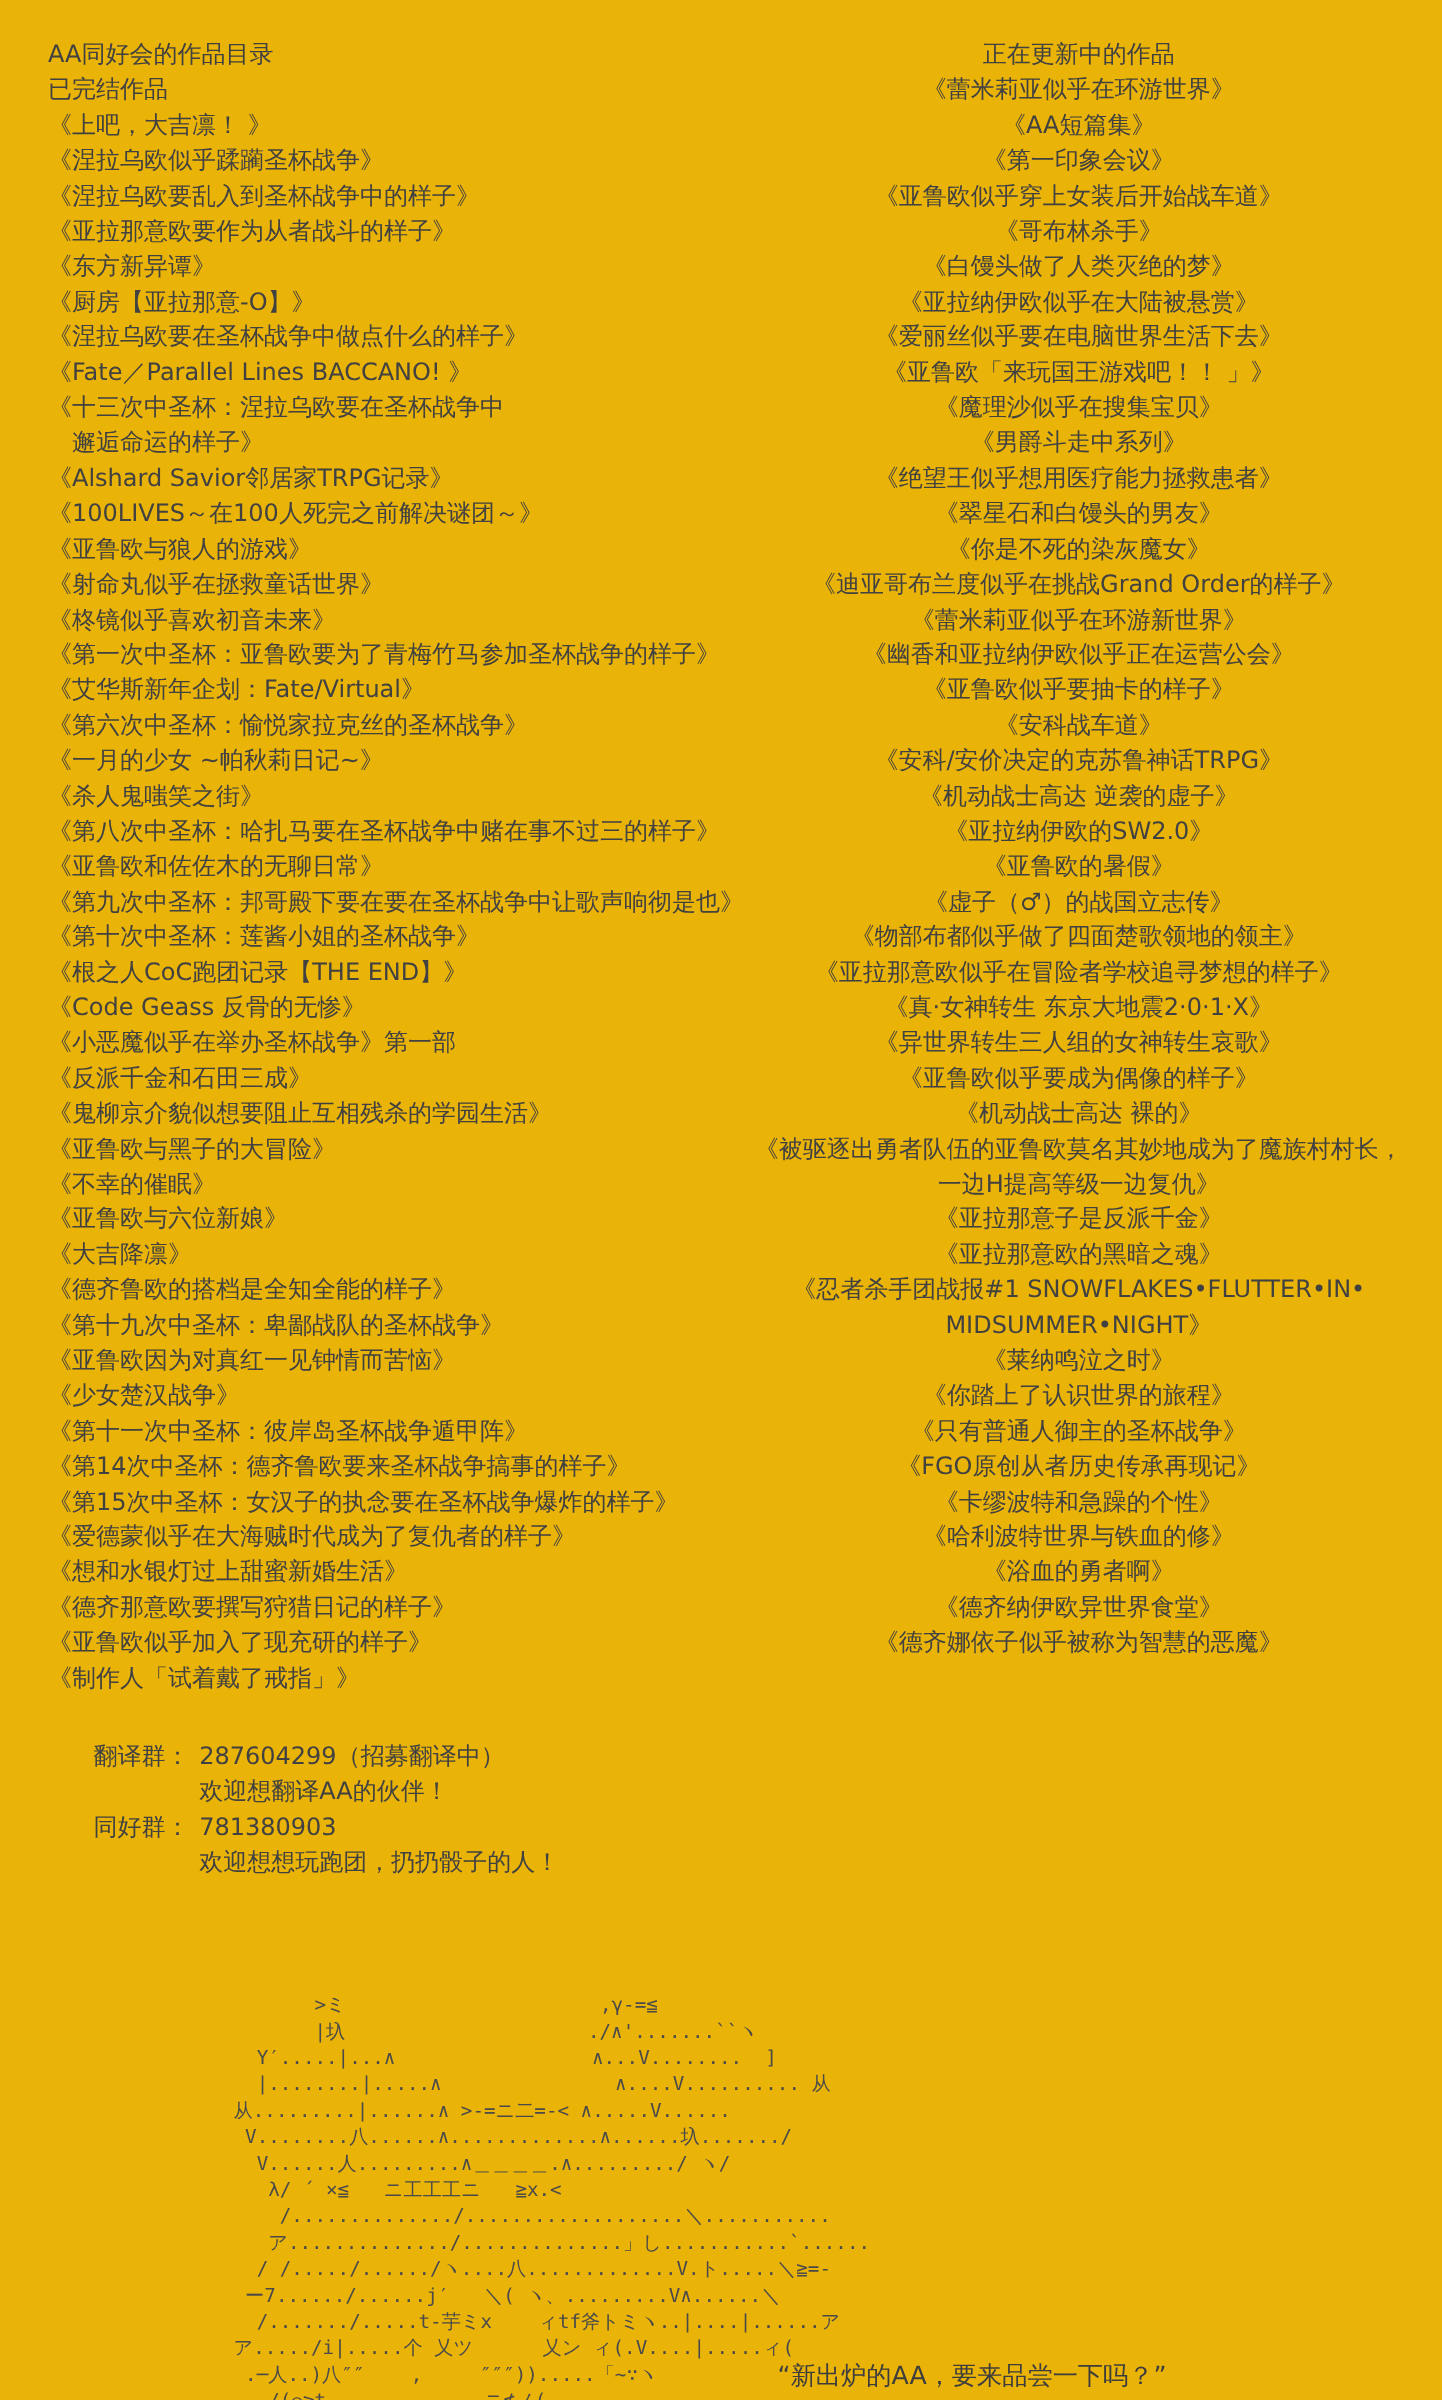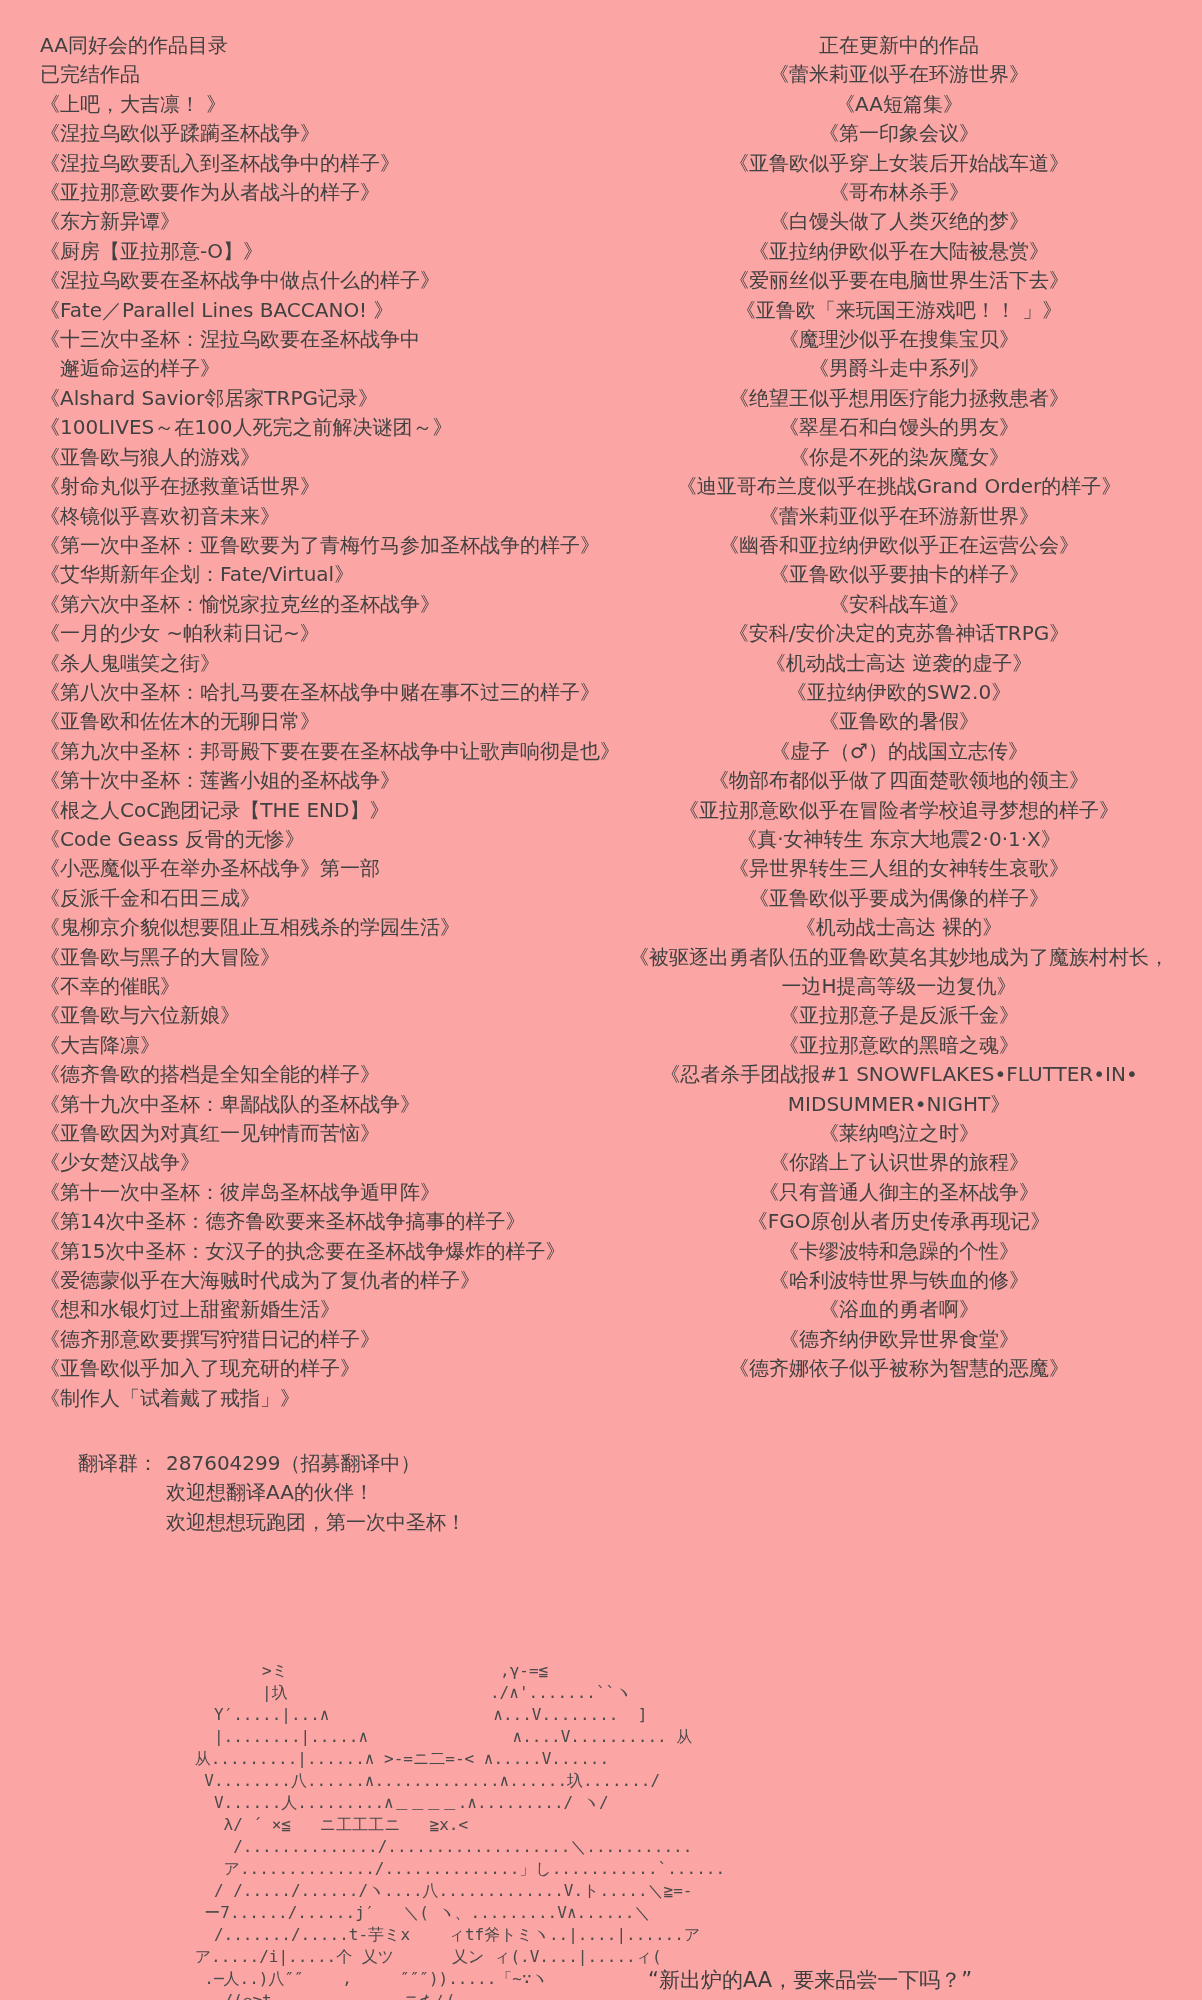--- a/index.html
+++ b/index.html
@@ -1,18 +1,18 @@
 <!DOCTYPE html>
 <html><head>
 <meta charset="utf-8">
 <style>
   * { margin:0; padding:0; box-sizing:border-box; }
   html,body { background:#ffffff; }
   .page {
-    position:relative; width:1202px; height:2000px; background:#fca5a5;
+    position:relative; width:1202px; height:2000px; background:#eab308;
     overflow:hidden; color:#414141;
     font-family:"DejaVu Sans", sans-serif;
     font-size:20px; line-height:29.4px;
   }
   .col { position:absolute; top:31px; }
   .col-left  { left:40px;  width:560px; }
   .col-right { left:598px; width:602px;text-align:center; }
   .col > div, .works > div { white-space:pre; }
   .works { display:block; }
   .groups { position:absolute; left:42px; top:1449px;margin-left:36px; }
@@ -38,21 +38,22 @@
   </div>
 
   <div class="col col-right">
     <div>正在更新中的作品</div>
     <div class="works"><div>《蕾米莉亚似乎在环游世界》</div><div>《AA短篇集》</div><div>《第一印象会议》</div><div>《亚鲁欧似乎穿上女装后开始战车道》</div><div>《哥布林杀手》</div><div>《白馒头做了人类灭绝的梦》</div><div>《亚拉纳伊欧似乎在大陆被悬赏》</div><div>《爱丽丝似乎要在电脑世界生活下去》</div><div>《亚鲁欧「来玩国王游戏吧！！ 」》</div><div>《魔理沙似乎在搜集宝贝》</div><div>《男爵斗走中系列》</div><div>《绝望王似乎想用医疗能力拯救患者》</div><div>《翠星石和白馒头的男友》</div><div>《你是不死的染灰魔女》</div><div>《迪亚哥布兰度似乎在挑战Grand Order的样子》</div><div>《蕾米莉亚似乎在环游新世界》</div><div>《幽香和亚拉纳伊欧似乎正在运营公会》</div><div>《亚鲁欧似乎要抽卡的样子》</div><div>《安科战车道》</div><div>《安科/安价决定的克苏鲁神话TRPG》</div><div>《机动战士高达 逆袭的虚子》</div><div>《亚拉纳伊欧的SW2.0》</div><div>《亚鲁欧的暑假》</div><div>《虚子（♂）的战国立志传》</div><div>《物部布都似乎做了四面楚歌领地的领主》</div><div>《亚拉那意欧似乎在冒险者学校追寻梦想的样子》</div><div>《真·女神转生 东京大地震2·0·1·X》</div><div>《异世界转生三人组的女神转生哀歌》</div><div>《亚鲁欧似乎要成为偶像的样子》</div><div>《机动战士高达 裸的》</div><div>《被驱逐出勇者队伍的亚鲁欧莫名其妙地成为了魔族村村长，</div><div>一边H提高等级一边复仇》</div><div>《亚拉那意子是反派千金》</div><div>《亚拉那意欧的黑暗之魂》</div><div>《忍者杀手团战报#1 SNOWFLAKES•FLUTTER•IN•</div><div>MIDSUMMER•NIGHT》</div><div>《莱纳鸣泣之时》</div><div>《你踏上了认识世界的旅程》</div><div>《只有普通人御主的圣杯战争》</div><div>《FGO原创从者历史传承再现记》</div><div>《卡缪波特和急躁的个性》</div><div>《哈利波特世界与铁血的修》</div><div>《浴血的勇者啊》</div><div>《德齐纳伊欧异世界食堂》</div><div>《德齐娜依子似乎被称为智慧的恶魔》</div></div>
   </div>
 
   <div class="groups">
       <div class="group-row"><span class="group-label">翻译群：</span><span class="group-value">287604299（招募翻译中）</span></div>
       <div class="group-note">欢迎想翻译AA的伙伴！</div>
-      <div class="group-note">欢迎想想玩跑团，第一次中圣杯！</div>
+      <div class="group-row"><span class="group-label">同好群：</span><span class="group-value">781380903</span></div>
+      <div class="group-note">欢迎想想玩跑团，扔扔骰子的人！</div>
     </div>
 
   <pre class="ascii">        &gt;ミ                      ,γ-=≦
         |圦                     ./∧'.......``ヽ
    Y′.....|...∧                 ∧...V........  ]
    |........|.....∧               ∧....V.......... 从
  从.........|......∧ &gt;-=ニ二=-&lt; ∧.....V......
   V........八......∧.............∧......圦......./
    V......人.........∧＿＿＿＿.∧........./ ヽ/
     λ/ ´ ×≦   ニ工工工ニ   ≧x.&lt;

